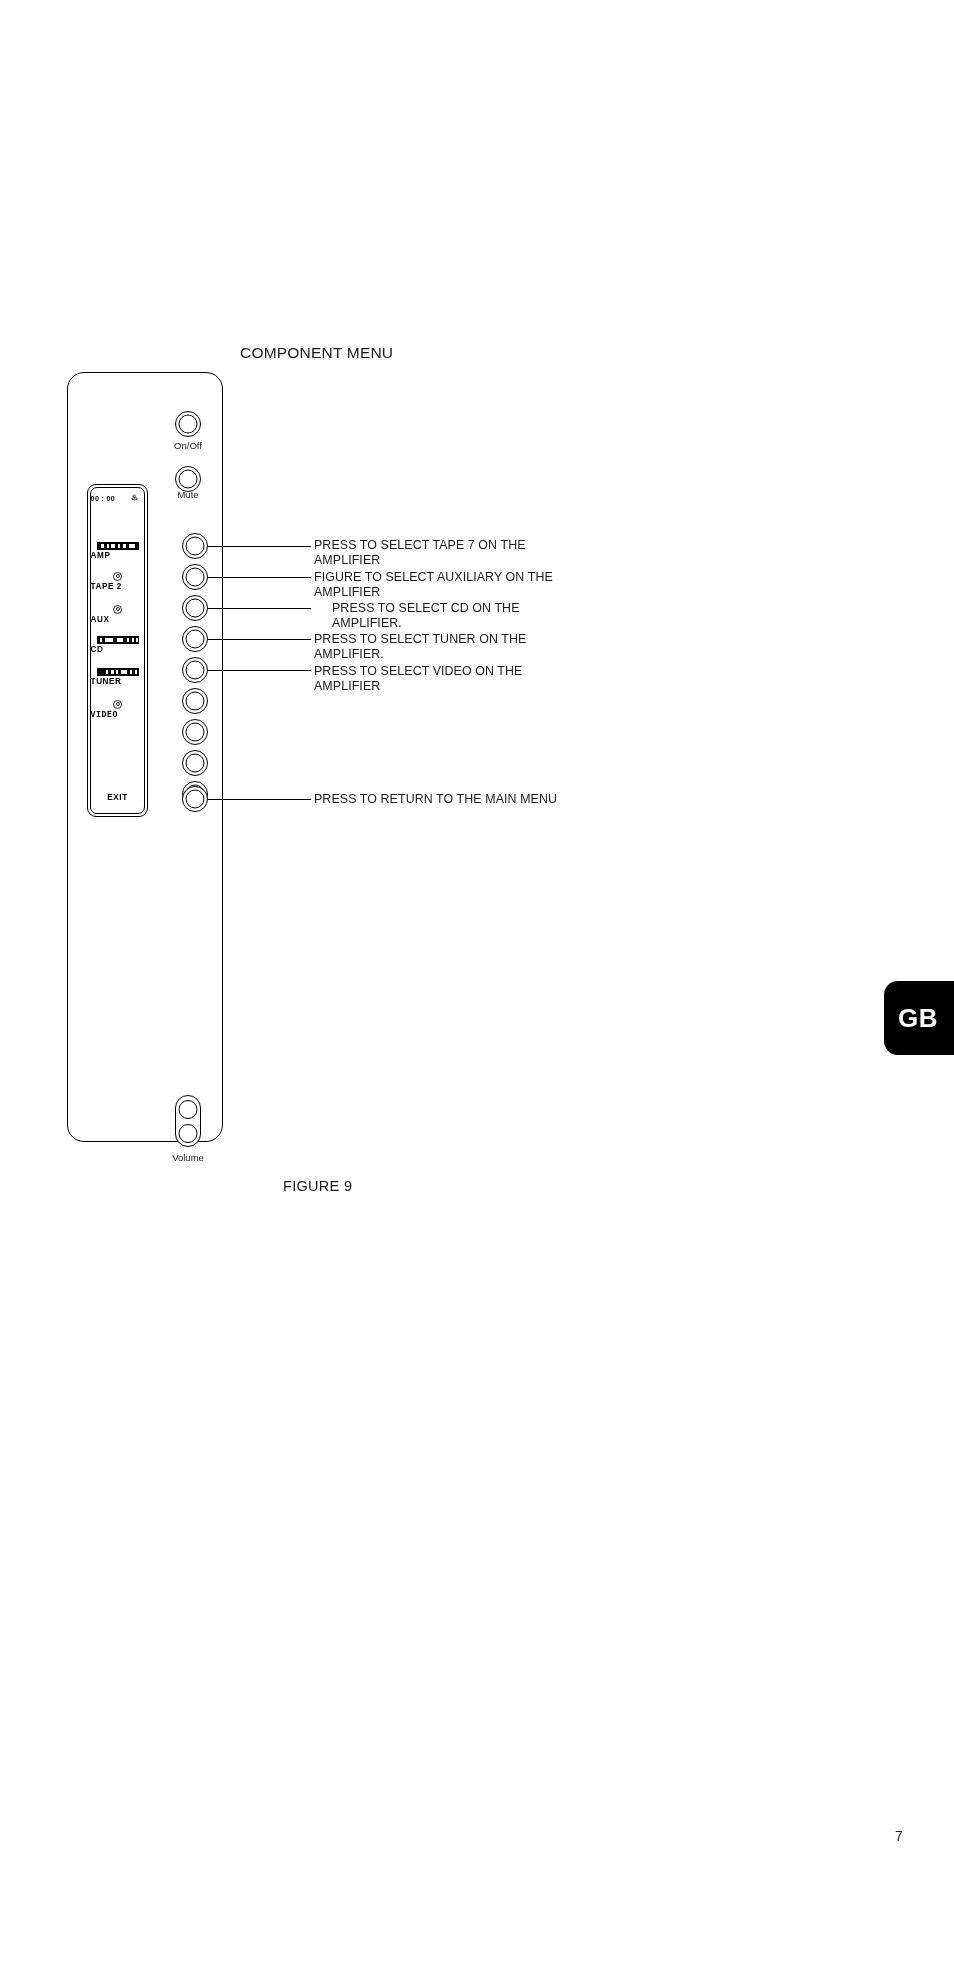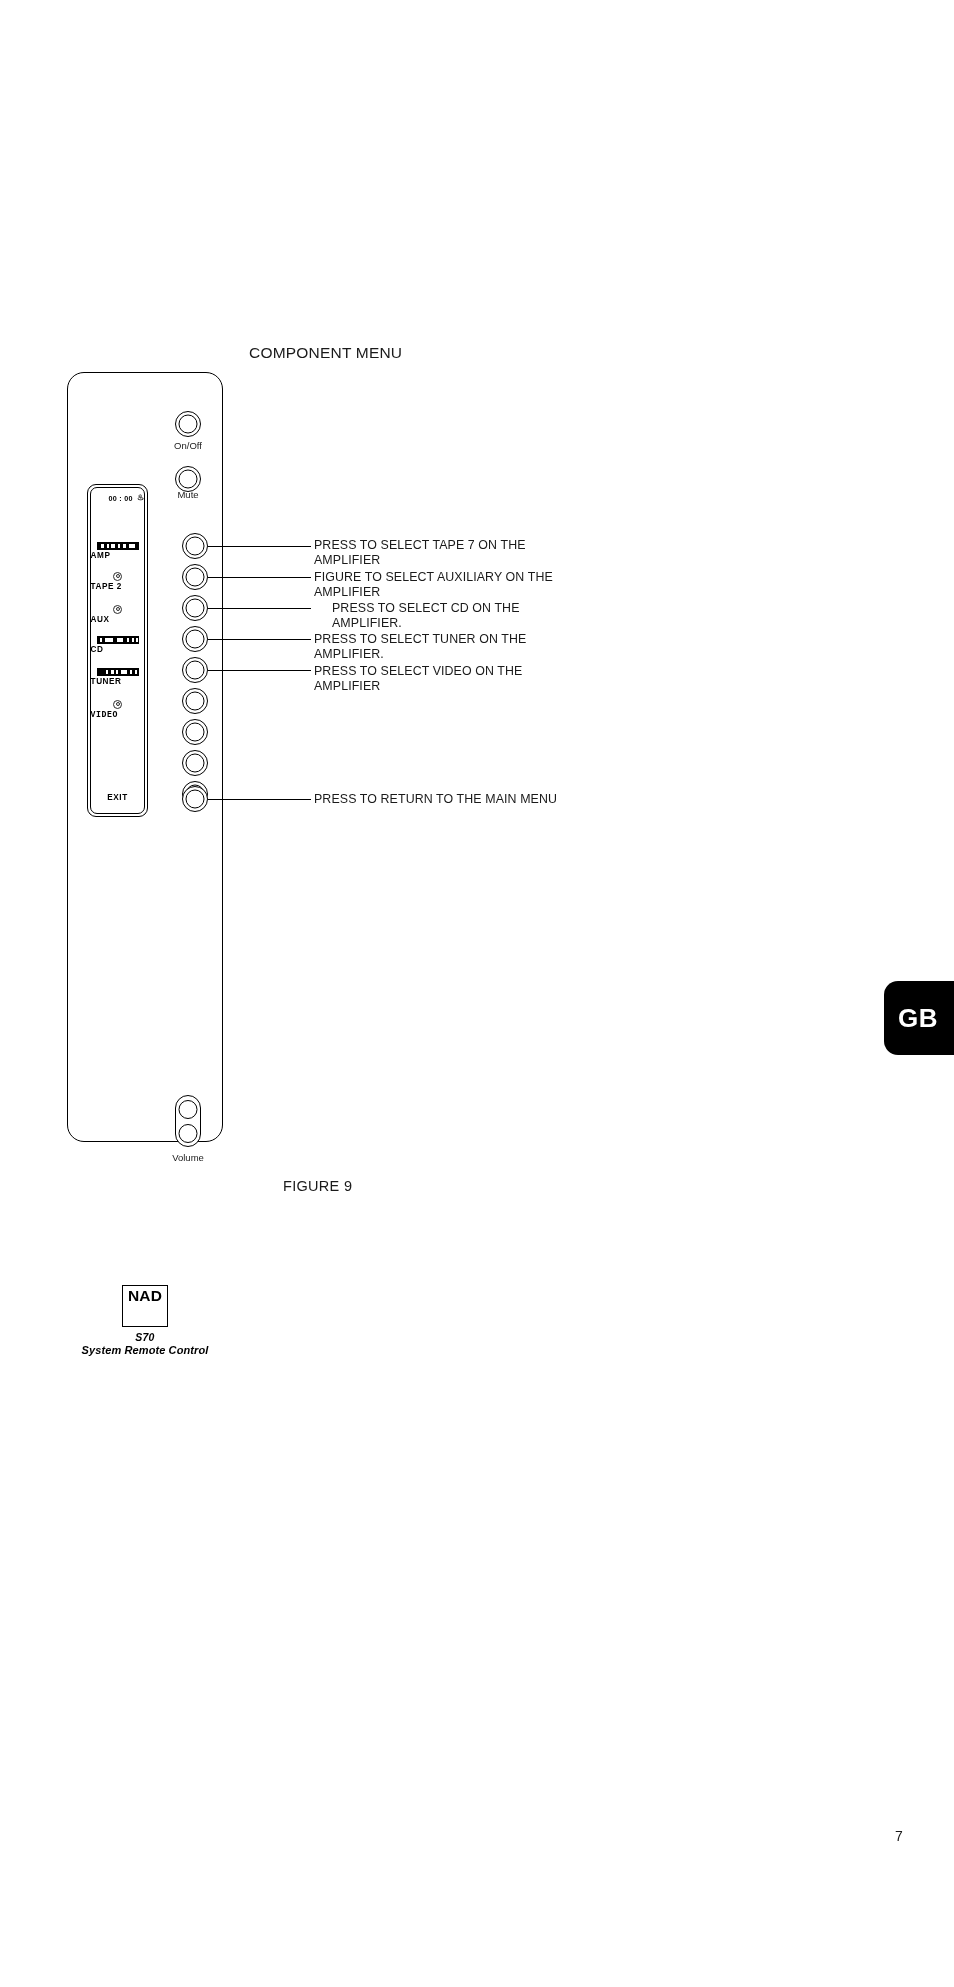--- a/index.html
+++ b/index.html
@@ -14,21 +14,21 @@
     font-family: "Liberation Sans", sans-serif;
     color: #000000;
     overflow: hidden;
   }
 
   .page { position: absolute; inset: 0; }
 
   
   #component-menu-title {
     position: absolute;
-    left: 249px;
+    left: 240px;
     top: 344px;
     font-size: 15.5px;
     letter-spacing: 0.2px;
     color: #1a1a1a;
     white-space: nowrap;
   }
 
   
   #remote-body {
     position: absolute;
@@ -61,23 +61,23 @@
     border-radius: 7px;
     box-sizing: border-box;
     overflow: hidden;
   }
 
   .lcd-clockrow {
     position: absolute;
     top: 6px;
     left: 0; right: 0;
     display: flex;
-    justify-content: flex-end;
+    justify-content: flex-start;
     align-items: center;
-    gap: 4px;
+    gap: 16px;
     font-size: 7.2px;
     font-weight: bold;
     letter-spacing: 0.3px;
   }
   .bell-glyph { font-size: 8px; line-height: 1; }
 
   .lcd-entry {
     position: absolute;
     left: 0; right: 0;
     text-align: left;
@@ -394,27 +394,20 @@
   <div class="callout-text" style="left:314px; top:664px;">PRESS TO SELECT VIDEO ON THE
 AMPLIFIER</div>
   <div class="callout-text" style="left:314px; top:792px;">PRESS TO RETURN TO THE MAIN MENU</div>
 
   <div id="volume-rocker">
     <div class="vbtn up"></div>
     <div class="vbtn down"></div>
   </div>
   <div class="btn-caption" style="left:155px; top:1152px; width:66px;">Volume</div>
 
-  <div id="brand-block">
-    <div id="nad-logo-box">
-      <div id="nad-logo-text">NAD</div>
-    </div>
-    <div id="model-name">S70</div>
-    <div id="product-name">System Remote Control</div>
-  </div>
 
   <div id="figure-caption">FIGURE 9</div>
 
   <div id="gb-tab">
     <span id="gb-tab-label">GB</span>
   </div>
 
   <div id="page-number">7</div>
 
 </div>

